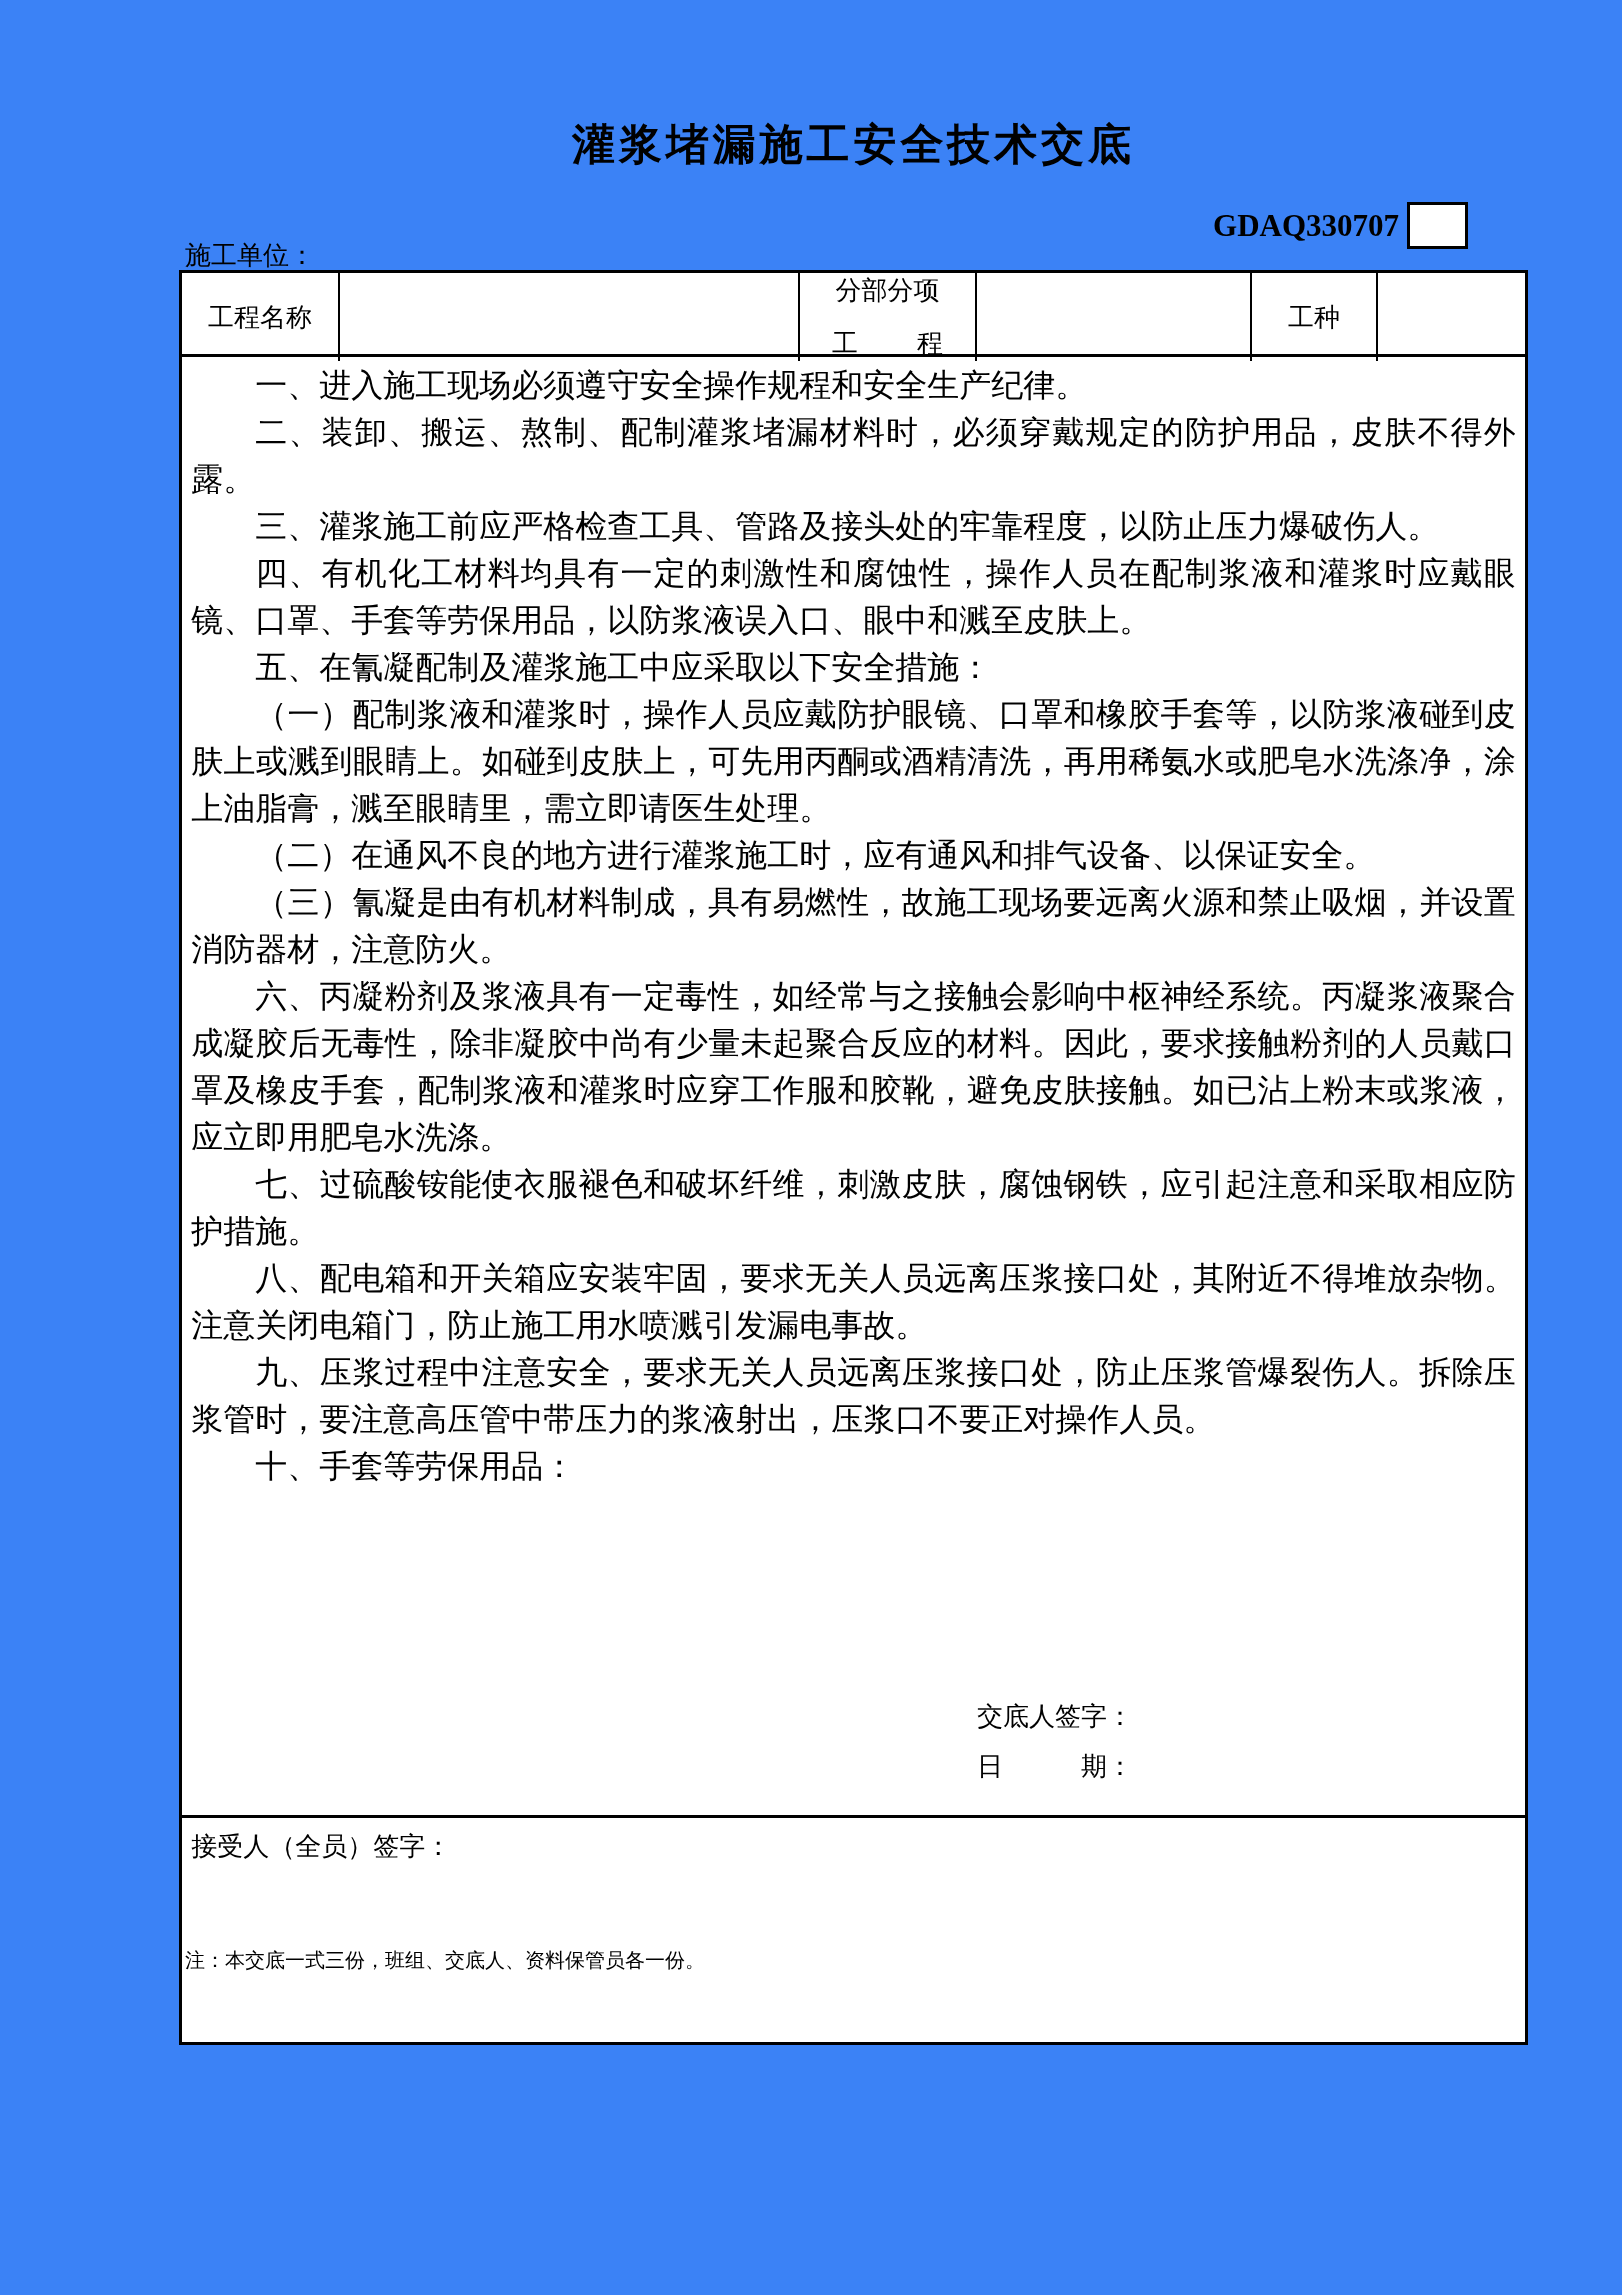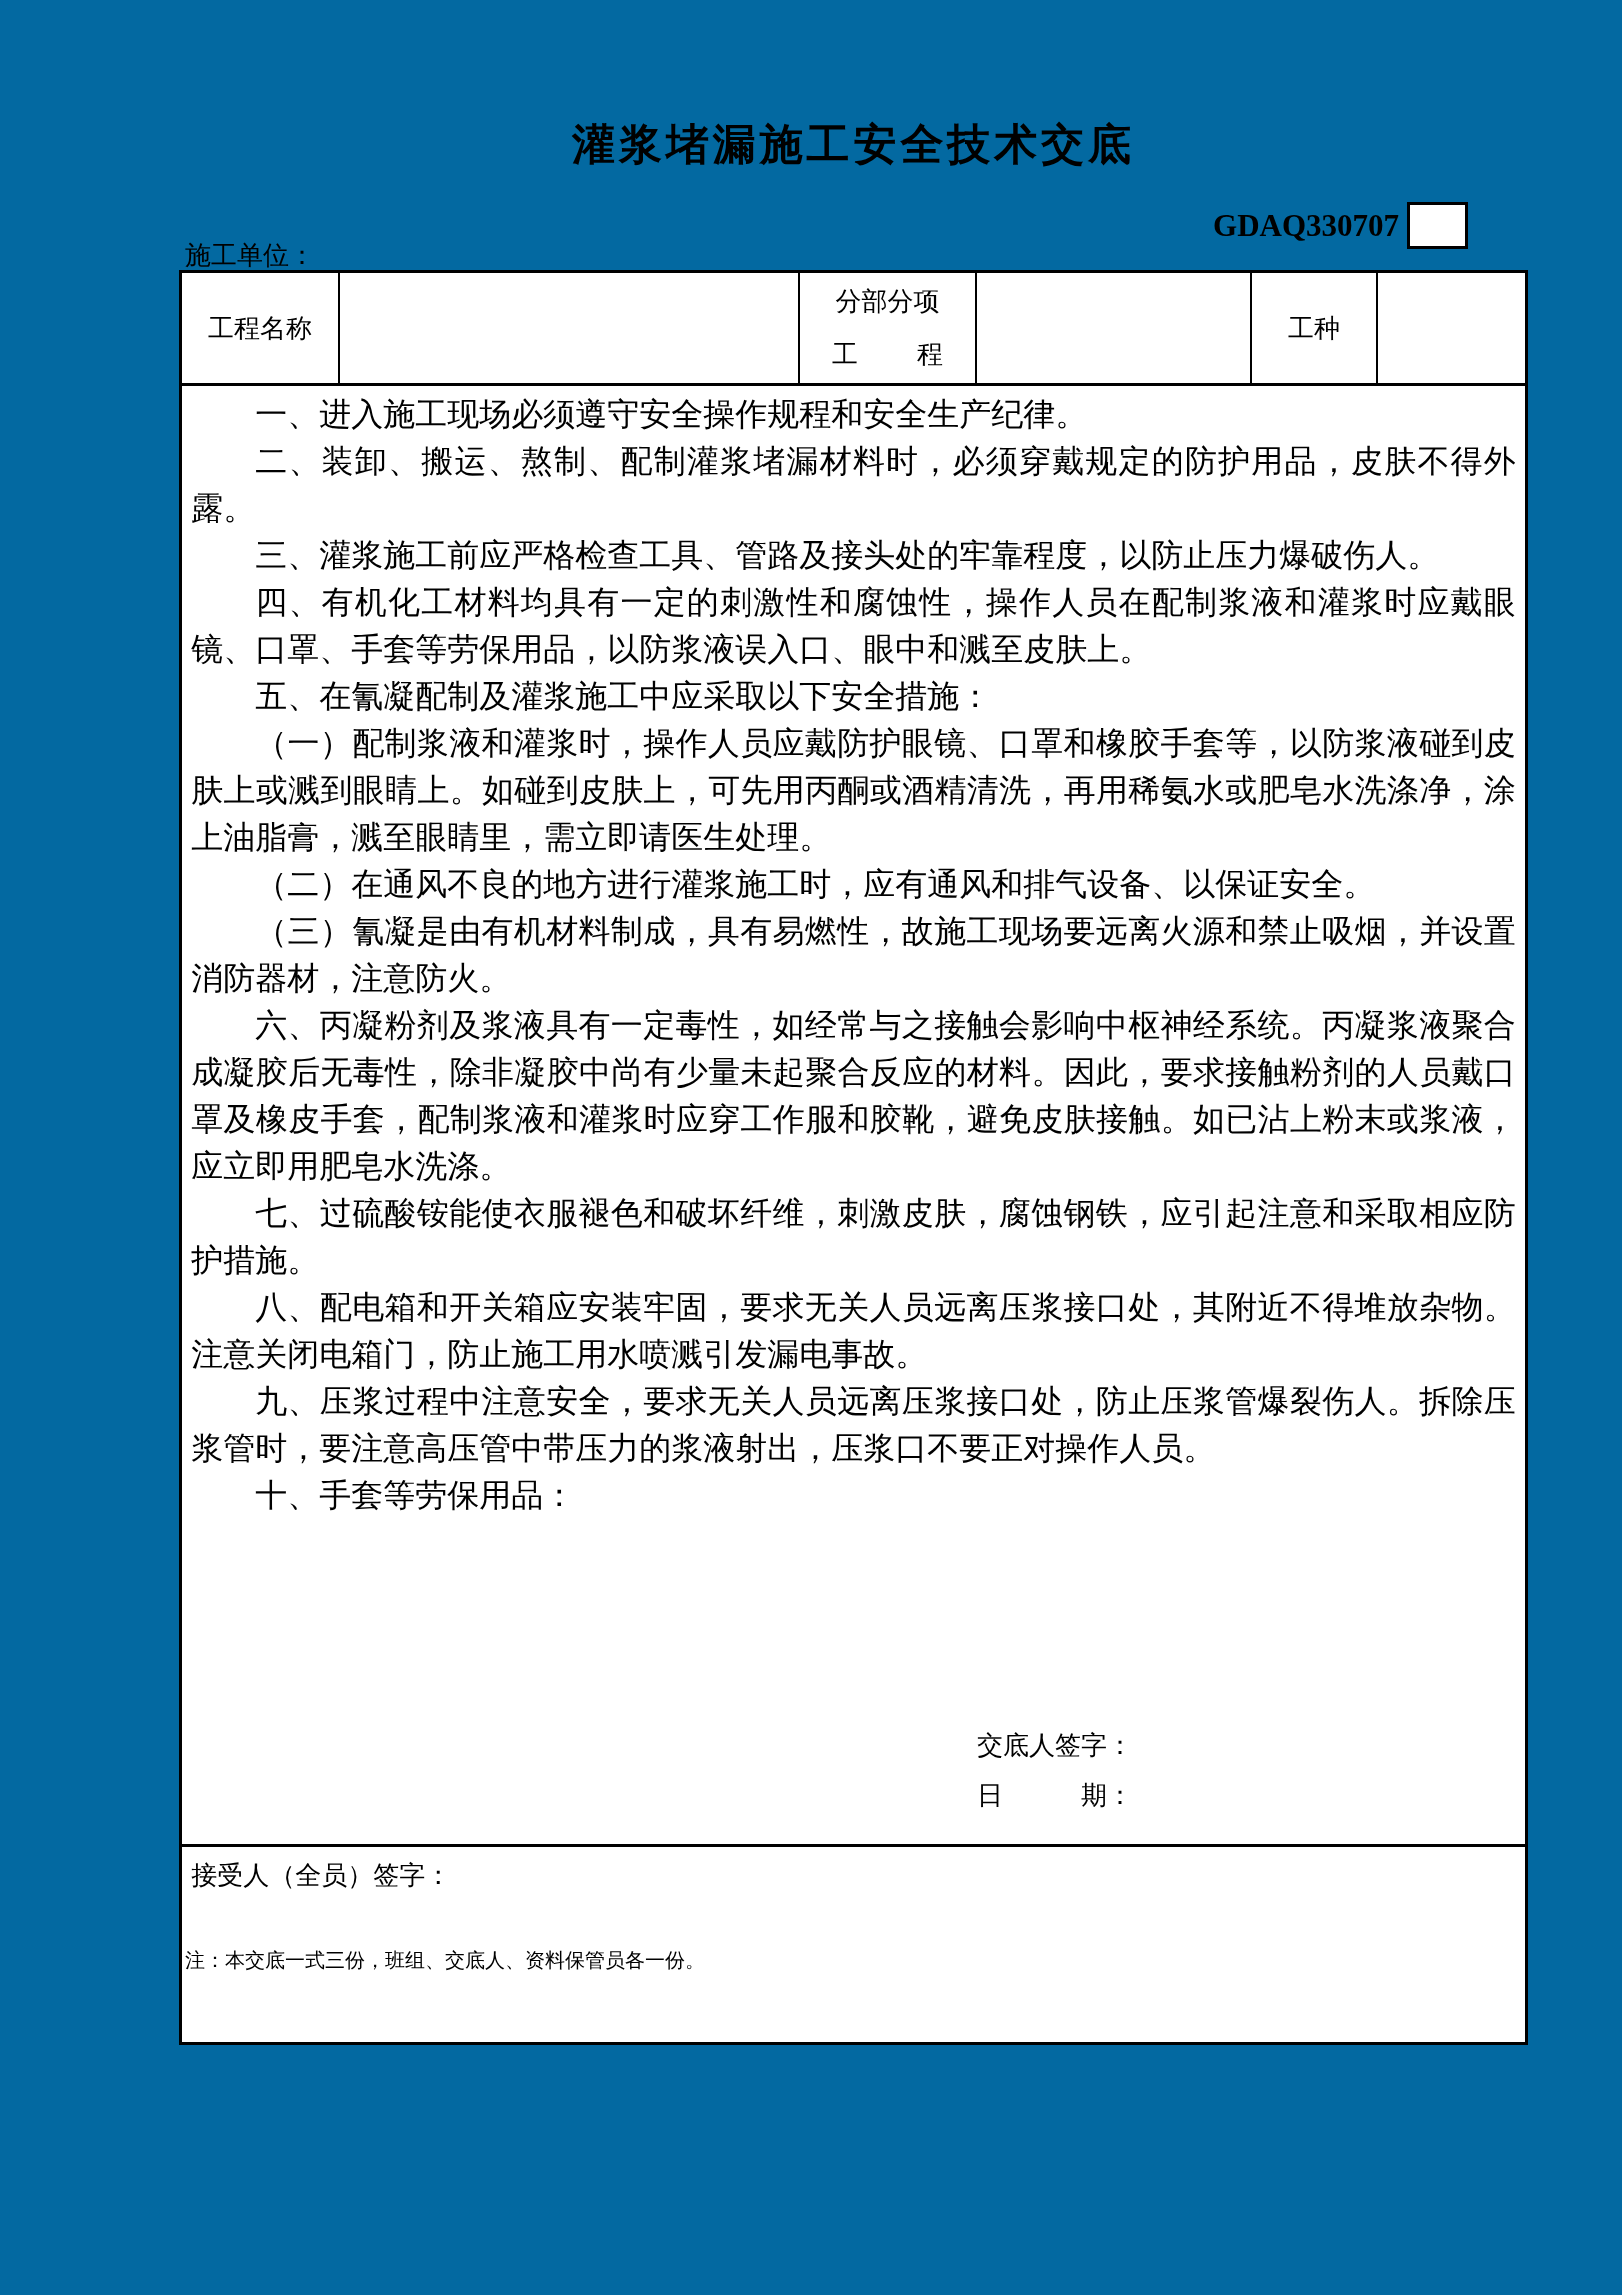--- a/index.html
+++ b/index.html
@@ -1,19 +1,19 @@
 <!DOCTYPE html>
 <html style="font-size:10.5px"><head>
 <meta charset="utf-8">
 <style>
   html,body{margin:0;padding:0;background:#e9e9e9;}
   .page{
     position:relative;
     width:1623px;height:2295px;
-    background:#0369a1;
+    background:#3b82f6;
     color:#000;
     font-family:"Liberation Serif", serif;
     overflow:hidden;
   }
   .doc-title{
     position:absolute;top:119px;left:179px;width:1349px;
     text-align:center;
     font-family:"Liberation Sans", sans-serif;
     font-weight:bold;
     font-size:43px;line-height:51px;
@@ -38,21 +38,21 @@
   .form-table{
     position:absolute;top:270px;left:179px;
     width:1349px;height:1775px;
     border:3.9px solid #000;
     box-sizing:border-box;
     background:#fff;
   }
   .header-row{
     display:grid;
     grid-template-columns:158px 460px 177px 275px 126px 1fr;
-    height:113px;
+    height:84px;
     border-bottom:3.3px solid #000;
     box-sizing:border-box;
     text-align:center;
   }
   .hcell{
     border-right:2px solid #000;
     display:flex;align-items:center;justify-content:center;
     font-size:26px;
     box-sizing:border-box;
   }

